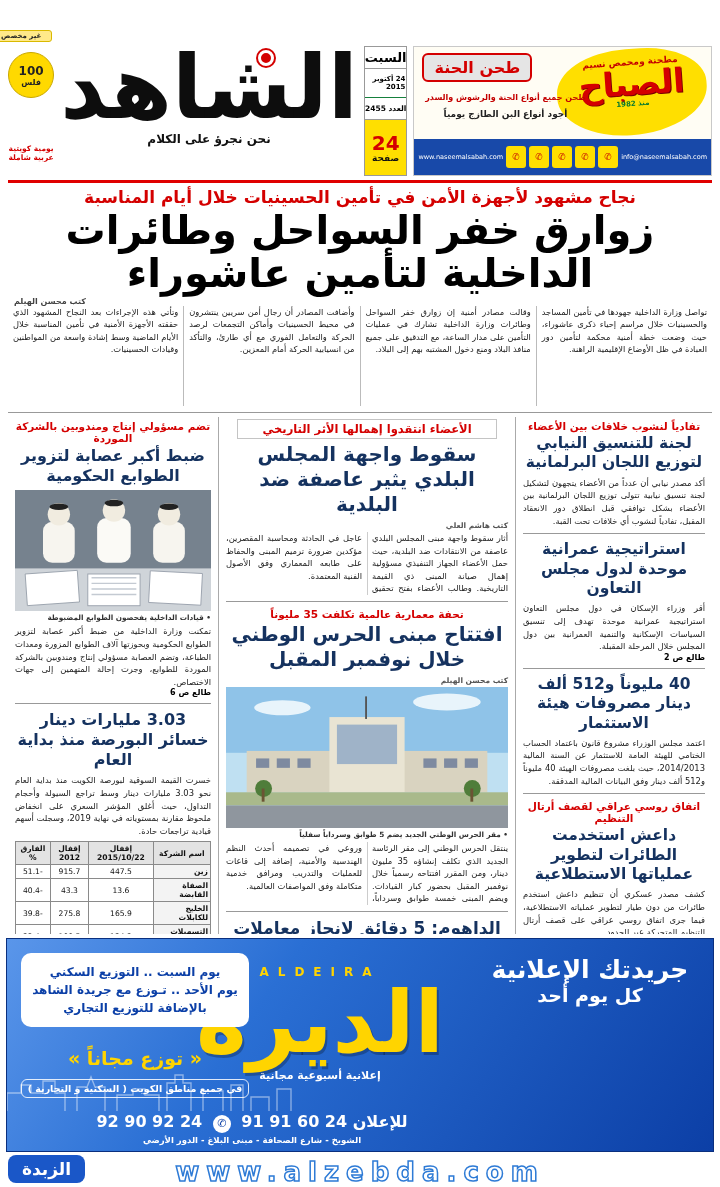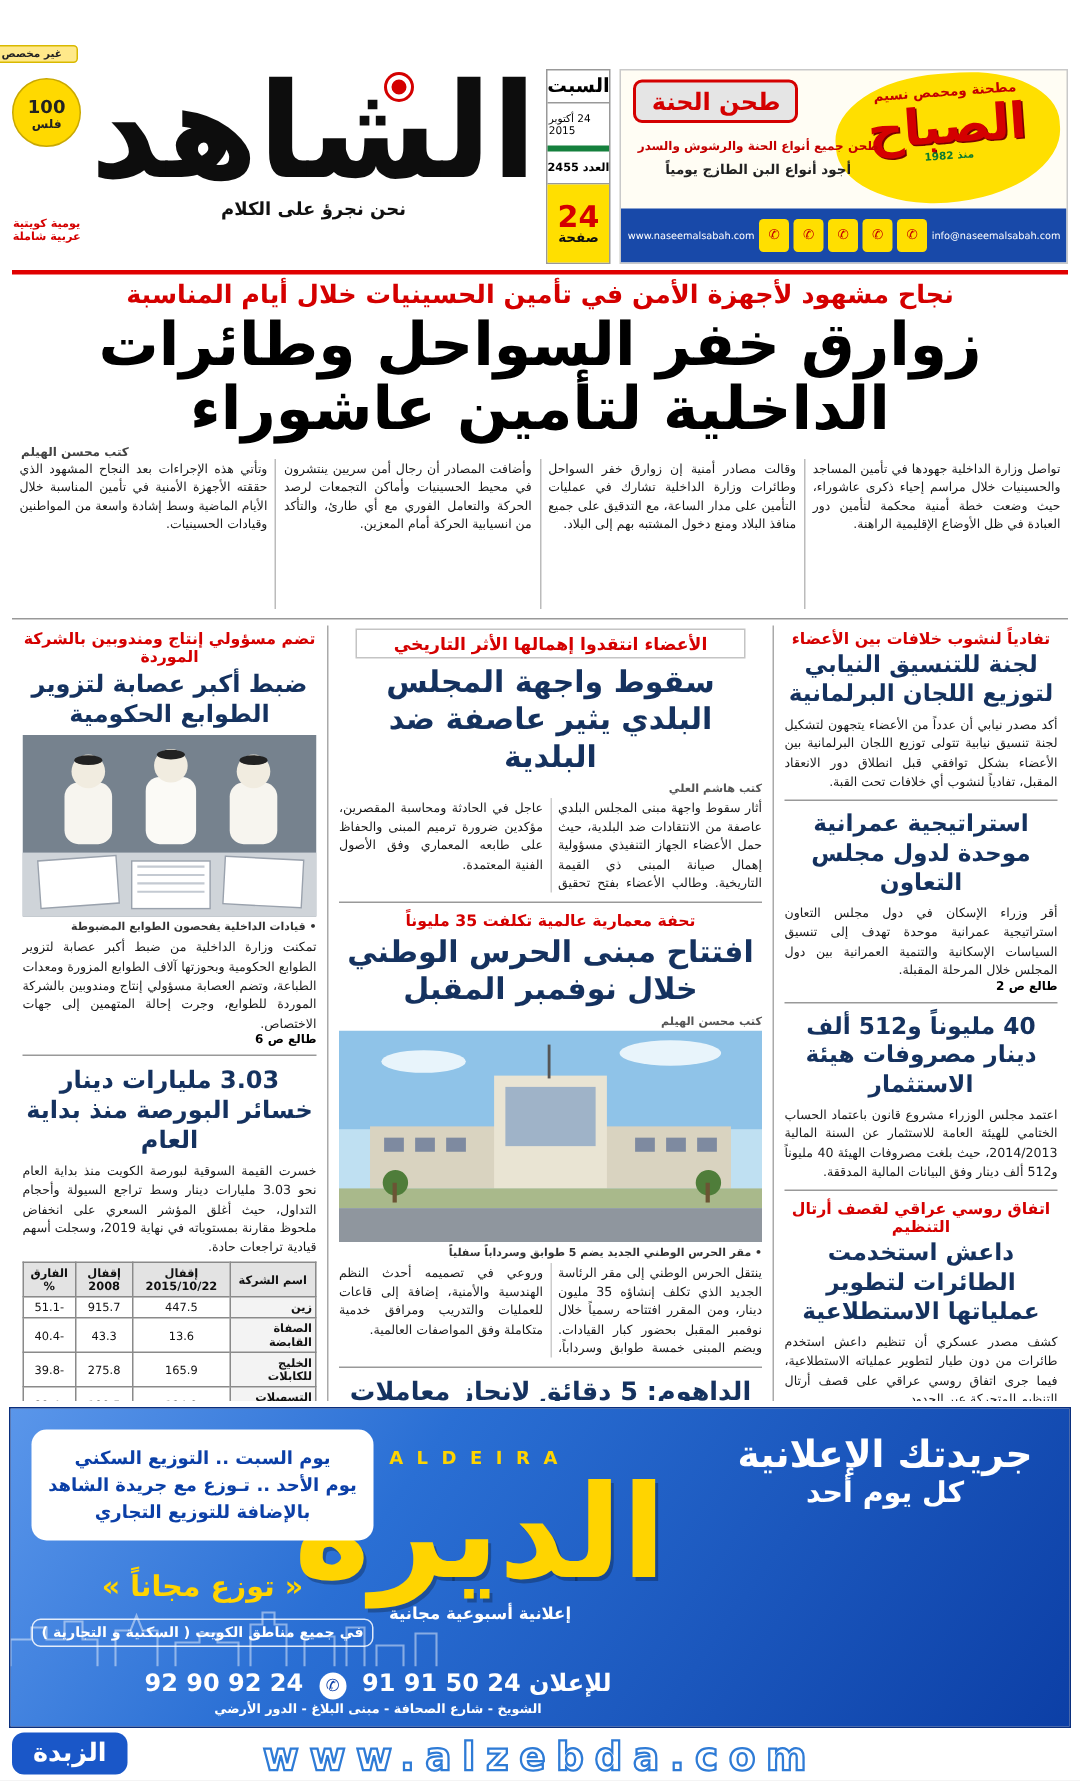--- a/index.html
+++ b/index.html
@@ -23,21 +23,21 @@
   .topad .line1 { position:absolute; top:46px; left:6px; width:170px; font-size:8px; font-weight:bold; color:#c40000; text-align:center; }
   .topad .line2 { position:absolute; top:62px; left:6px; width:170px; font-size:9px; font-weight:bold; color:#222; text-align:center; }
   .topad .strip { position:absolute; bottom:0; left:0; right:0; height:36px; background:#1849a9; display:flex;
     align-items:center; gap:3px; padding:0 4px; }
   .topad .strip .mail, .topad .strip .web { color:#fff; font-size:6.5px; direction:ltr; white-space:nowrap; }
   .topad .pbox { width:30px; height:22px; background:#ffdf00; border-radius:3px; color:#c40000; font-size:9px;
     display:flex; align-items:center; justify-content:center; font-weight:bold; }
 
   .datebox { width:48px; border:1px solid #999; display:flex; flex-direction:column; align-items:center; background:#fff; }
   .datebox .day { font-size:13px; font-weight:900; padding:3px 0; border-bottom:1px solid #999; width:100%; text-align:center; }
-  .datebox .date { font-size:7px; font-weight:normal; padding:6px 1px; text-align:left; border-bottom:4px solid #15803d; width:100%; }
+  .datebox .date { font-size:7px; font-weight:bold; padding:6px 1px; text-align:right; border-bottom:1px solid #15803d; width:100%; }
   .datebox .issue { font-size:7.5px; font-weight:bold; padding:6px 0; border-bottom:1px solid #999; width:100%; text-align:center; }
   .datebox .pages { background:#ffdf00; width:100%; flex:1; display:flex; flex-direction:column; align-items:center; justify-content:center; }
   .datebox .pages .n { font-size:20px; font-weight:900; color:#d40000; line-height:1; }
   .datebox .pages .w { font-size:9px; font-weight:bold; color:#111; }
 
   .mast { flex:1; position:relative; text-align:center; }
   .mast .title { font-size:88px; font-weight:900; color:#0d0d0d; line-height:.95; letter-spacing:-2px; }
   .mast .emblem { position:absolute; top:4px; right:28%; width:16px; height:16px; background:#d40000; border-radius:50%;
     border:3px solid #fff; box-shadow:0 0 0 2px #d40000; }
   .mast .slogan { font-size:12px; font-weight:900; color:#111; margin-top:2px; }
@@ -291,21 +291,21 @@
       </div>
       <div class="sep"></div>
       <div>
         <div class="hdl l">3.03 مليارات دينار خسائر البورصة منذ بداية العام</div>
         <div class="body">خسرت القيمة السوقية لبورصة الكويت منذ بداية العام نحو 3.03 مليارات دينار وسط تراجع السيولة وأحجام التداول، حيث أغلق المؤشر السعري على انخفاض ملحوظ مقارنة بمستوياته في نهاية 2019، وسجلت أسهم قيادية تراجعات حادة.</div>
         <table class="market">
           <thead>
             <tr>
               <th>اسم الشركة</th>
               <th>إقفال 2015/10/22</th>
-              <th>إقفال 2008</th>
+              <th>إقفال 2012</th>
               <th>الفارق %</th>
             </tr>
           </thead>
           <tbody>
             <tr>
               <td class="name">زين</td>
               <td>447.5</td>
               <td>915.7</td>
               <td>-51.1</td>
             </tr>
@@ -355,21 +355,21 @@
       <div>بالإضافة للتوزيع التجاري</div>
     </div>
     <div class="free">« توزع مجاناً »</div>
     <div class="cover">في جميع مناطق الكويت ( السكنية و التجارية )</div>
 
     <div class="contact">
       <div class="phones">
         <span>للإعلان</span>
         <span class="num">92 90 92 24</span>
         <span class="phicon">✆</span>
-        <span class="num">91 91 50 24</span>
+        <span class="num">91 91 60 24</span>
       </div>
       <div class="addr">الشويخ - شارع الصحافة - مبنى البلاغ - الدور الأرضي</div>
     </div>
   </div>
 
   <div class="footer">
     <div class="site">www.alzebda.com</div>
     <div class="zebda">الزبدة</div>
   </div>
 

